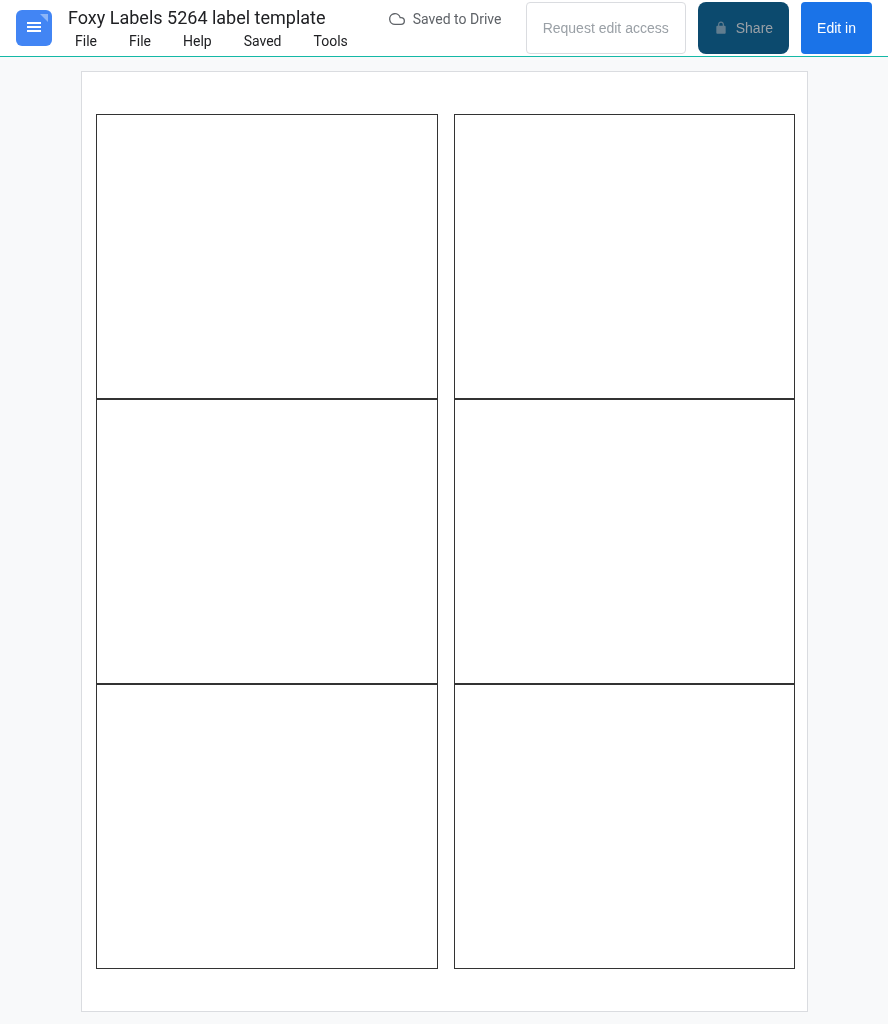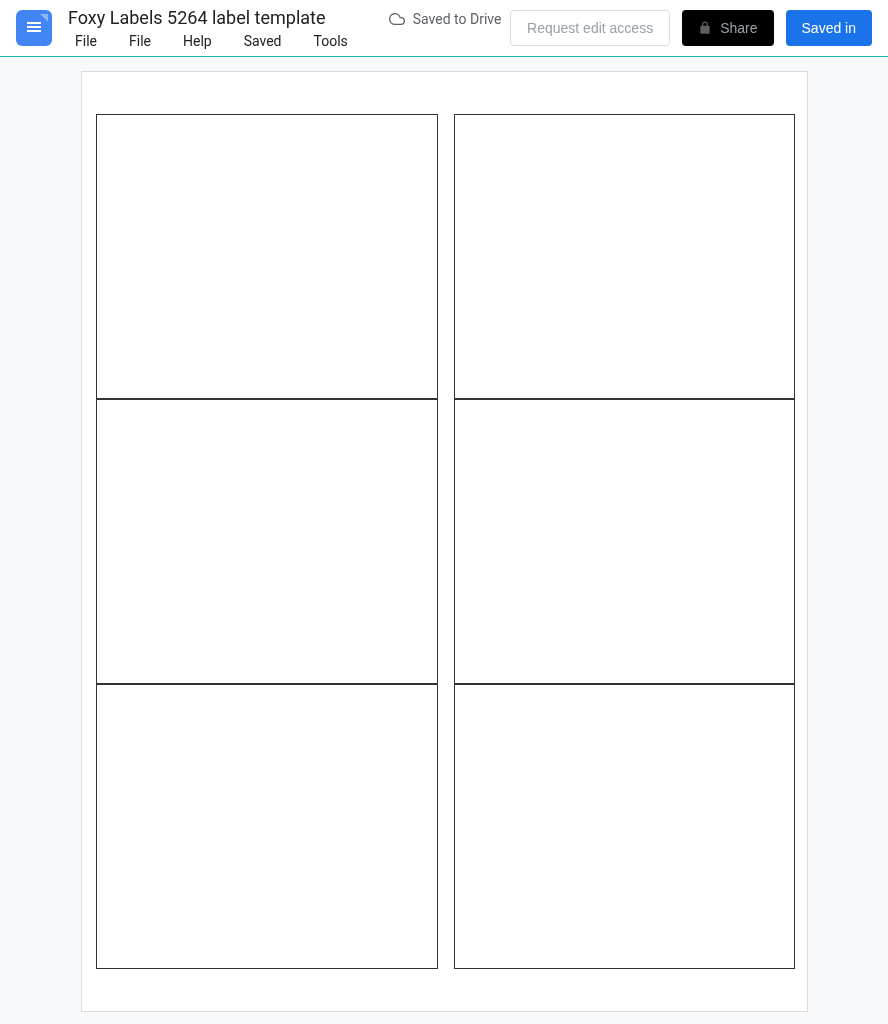--- a/index.html
+++ b/index.html
@@ -91,39 +91,40 @@
       width: 20px;
       height: 16px;
     }
     .header-right {
       margin-left: auto;
       display: flex;
       gap: 12px;
       align-items: center;
     }
     .btn {
-      height: 36px;
+      height: 52px;
       padding: 16px 16px;
       border-radius: 4px;
       font-size: 14px;
       font-weight: 500;
       display: flex;
       align-items: center;
       gap: 8px;
       cursor: pointer;
       border: none;
     }
     .btn-outline {
       background: #fff;
       border: 1px solid #dadce0;
       color: #9aa0a6;
     }
     .btn-share {
-      background: #000000;
+      background: #0c4a6e;
       color: #9aa0a6;
+      border-radius: 8px;
     }
     .lock-icon {
       width: 14px;
       height: 14px;
       opacity: 0.6;
     }
     .btn-primary {
       background: #1a73e8;
       color: #fff;
     }
@@ -183,21 +184,21 @@
     <button class="btn btn-outline">
       <span>Request edit access</span>
     </button>
     <button class="btn btn-share">
       <svg class="lock-icon" viewBox="0 0 24 24" fill="#9aa0a6">
         <path d="M18 8h-1V6c0-2.76-2.24-5-5-5S7 3.24 7 6v2H6c-1.1 0-2 .9-2 2v10c0 1.1.9 2 2 2h12c1.1 0 2-.9 2-2V10c0-1.1-.9-2-2-2zM9 6c0-1.66 1.34-3 3-3s3 1.34 3 3v2H9V6z"></path>
       </svg>
       <span>Share</span>
     </button>
     <button class="btn btn-primary">
-      <span>Saved in</span>
+      <span>Edit in</span>
     </button>
   </div>
 </div>
 
 <div class="canvas-area">
   <div class="page">
     <div class="label-grid">
       <div class="label-cell"></div>
       <div class="label-cell"></div>
       <div class="label-cell"></div>

